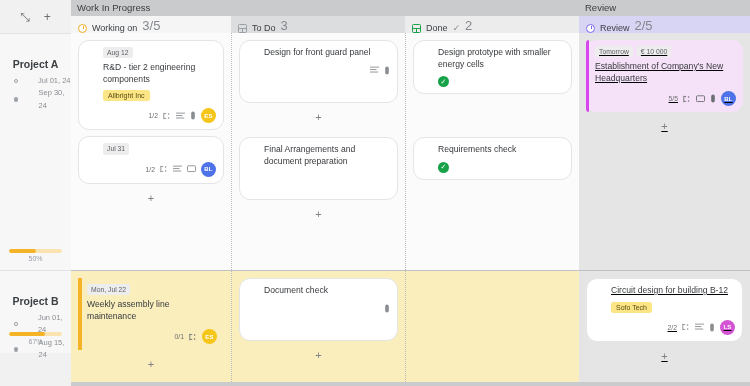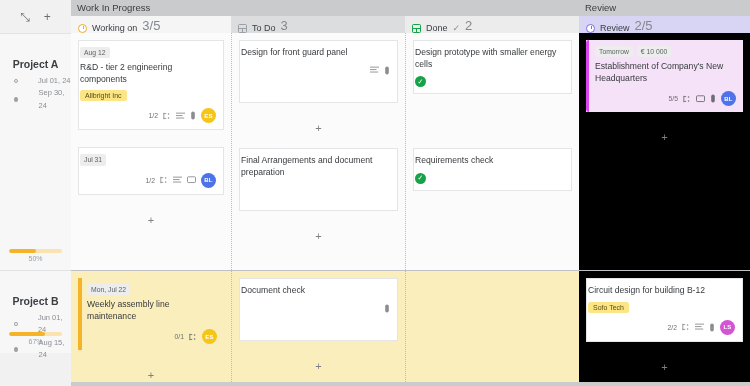--- a/index.html
+++ b/index.html
@@ -62,30 +62,30 @@
   .grid-ic.green::before, .grid-ic.green::after { background:#17a24a; }
   .check-m { font-size: 9px; color: #8a8d91; line-height:1; }
 
   .lane-body { display: flex; flex-direction: column; }
   .lane-body.a { height: 237px; }
   .lane-body.b { height: 112px; }
   .lane-sep { border-top: 1px solid #bfc1c4; }
 
   .bg-white { background: #fbfbfb; }
   .bg-gray  { background: #c9cbcd; }
-  .bg-purple{ background: #000000; }
+  .bg-purple{ background: #e5e5e5; text-decoration: underline; }
   .bg-yellow{ background: #faeebd; }
   .dashed-l { border-left: 1px dotted #b9bbbe; }
 
   .pad { padding: 7px 7px 0 7px; }
 
   
   .card {
-    background: #fff; border: 1px solid #e4e5e7; border-radius: 0;
-    padding: 6px 7px 6px 1px; margin-bottom: 17px; position: relative;
+    background: #fff; border: 1px solid #e4e5e7; border-radius: 11px;
+    padding: 6px 7px 6px 24px; margin-bottom: 6px; position: relative;
     font-size: 8.5px; color: #3c4043;
   }
   .card.tall { min-height: 63px; }
   .card.pink { background: #f6e2f8; border: none; padding-left: 9px; }
   .card.pink::before { content:""; position:absolute; left:0; top:0; bottom:0; width:3px; background:#d946ef; border-radius:3px 0 0 3px; }
   .card.yellowbar { background: transparent; border:none; padding-left: 9px; }
   .card.yellowbar::before { content:""; position:absolute; left:0; top:0; bottom:0; width:3.5px; background:#f5b327; }
   .card-title { font-size: 8.6px; line-height: 1.35; color: #36393d; }
   .badges { display: flex; gap: 4px; margin-bottom: 4px; flex-wrap: wrap; }
   .chip { font-size: 6.8px; padding: 1.5px 4px; border-radius: 2px; background: #ededee; color: #5e6266; line-height: 1.2; }

